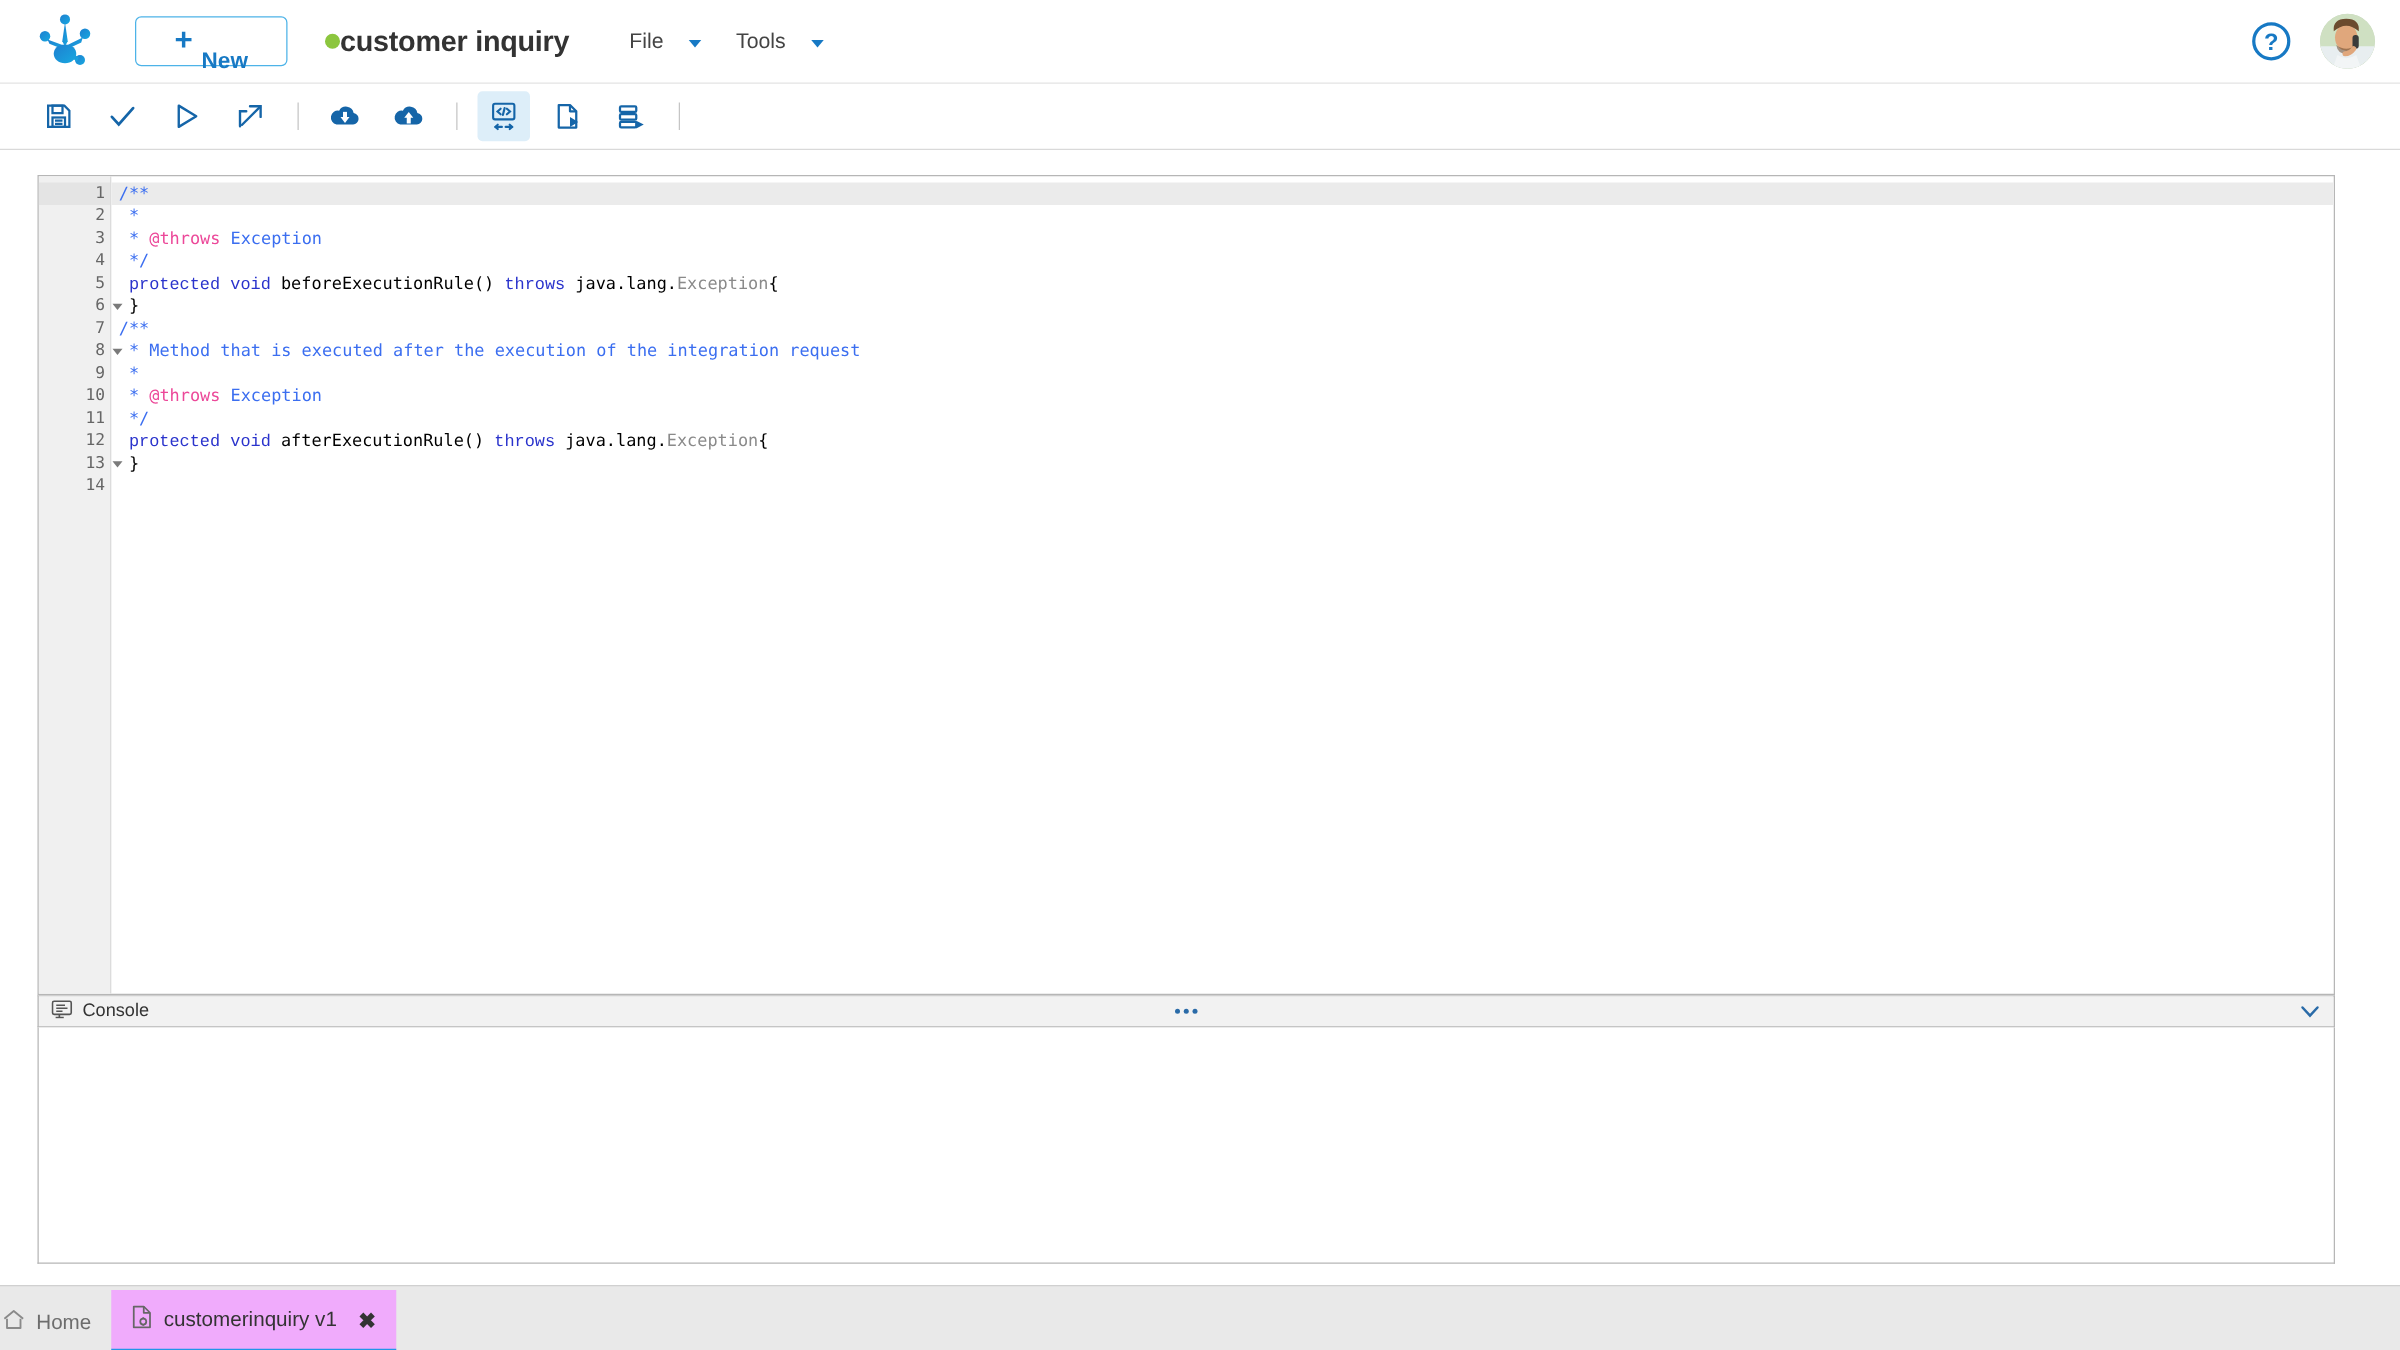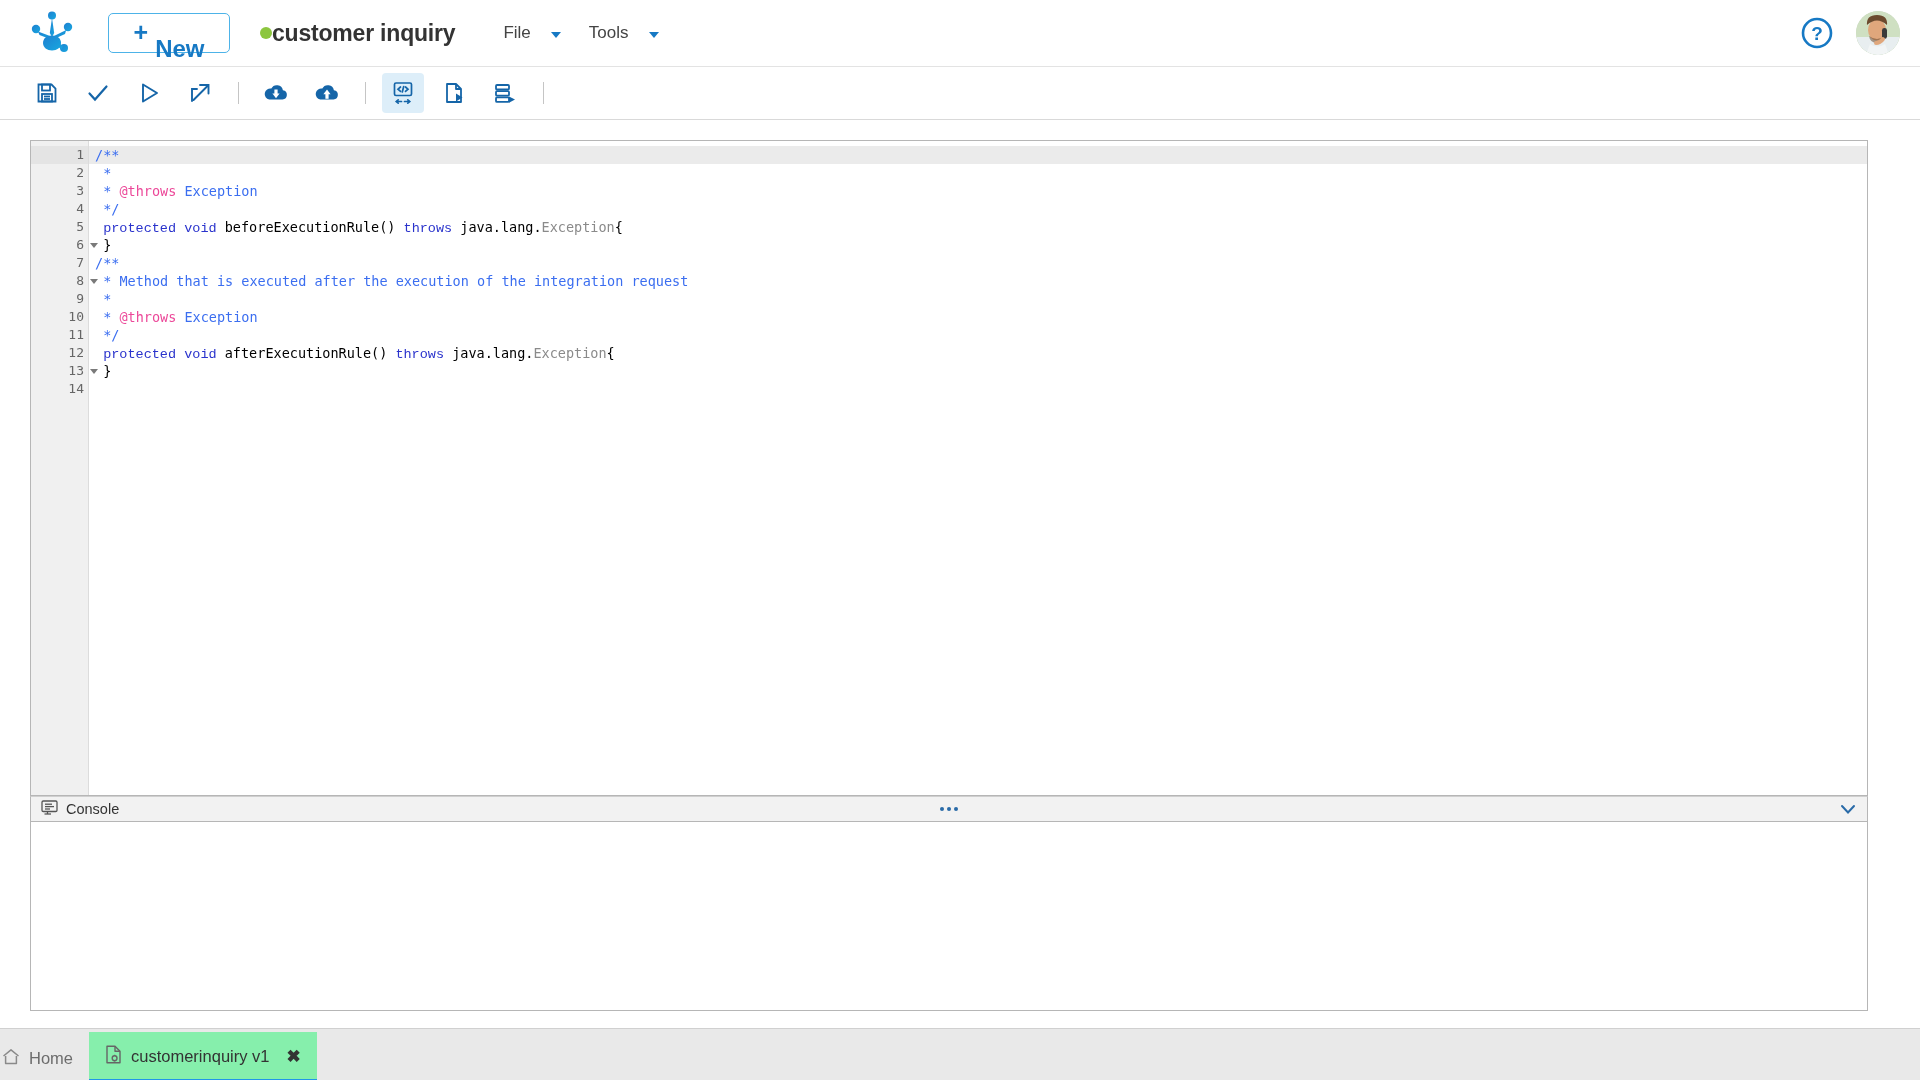--- a/index.html
+++ b/index.html
@@ -31,21 +31,21 @@
     border-radius: 5px;
     background: #fff;
     display: flex; align-items: center; justify-content: center;
     gap: 7px;
     cursor: pointer;
   }
   .new-btn .plus {
     color: #1779c4; font-size: 25px; font-weight: 700; line-height: 1;
     position: relative; top: -1px;
   }
-  .new-btn .lbl { color: #1779c4; font-size: 24px; font-weight: 600; margin-top: 31px; }
+  .new-btn .lbl { color: #1779c4; font-size: 18px; font-weight: 600; margin-top: 31px; }
 
   .doc-title-wrap {
     margin-left: 30px;
     display: flex; align-items: center; gap: 0;
   }
   .status-dot {
     width: 12px; height: 12px; border-radius: 50%;
     background: #8cc63e; flex: 0 0 auto;
   }
   .doc-title {
@@ -208,21 +208,21 @@
     height: 44px;
     display: flex; align-items: center; gap: 9px;
     padding: 0 16px;
     font-size: 16.5px;
     color: #6d6d6d;
     cursor: pointer;
     position: relative;
   }
   .tab.home { padding-left: 2px; }
   .tab.active {
-    background: #86efac;
+    background: #f0abfc;
     color: #333333;
     height: 48px;
   }
   .tab.active::after {
     content: "";
     position: absolute; left: 0; bottom: -4px;
     width: 100%; height: 5px;
     background: #2196e8;
   }
   .tab-close {

